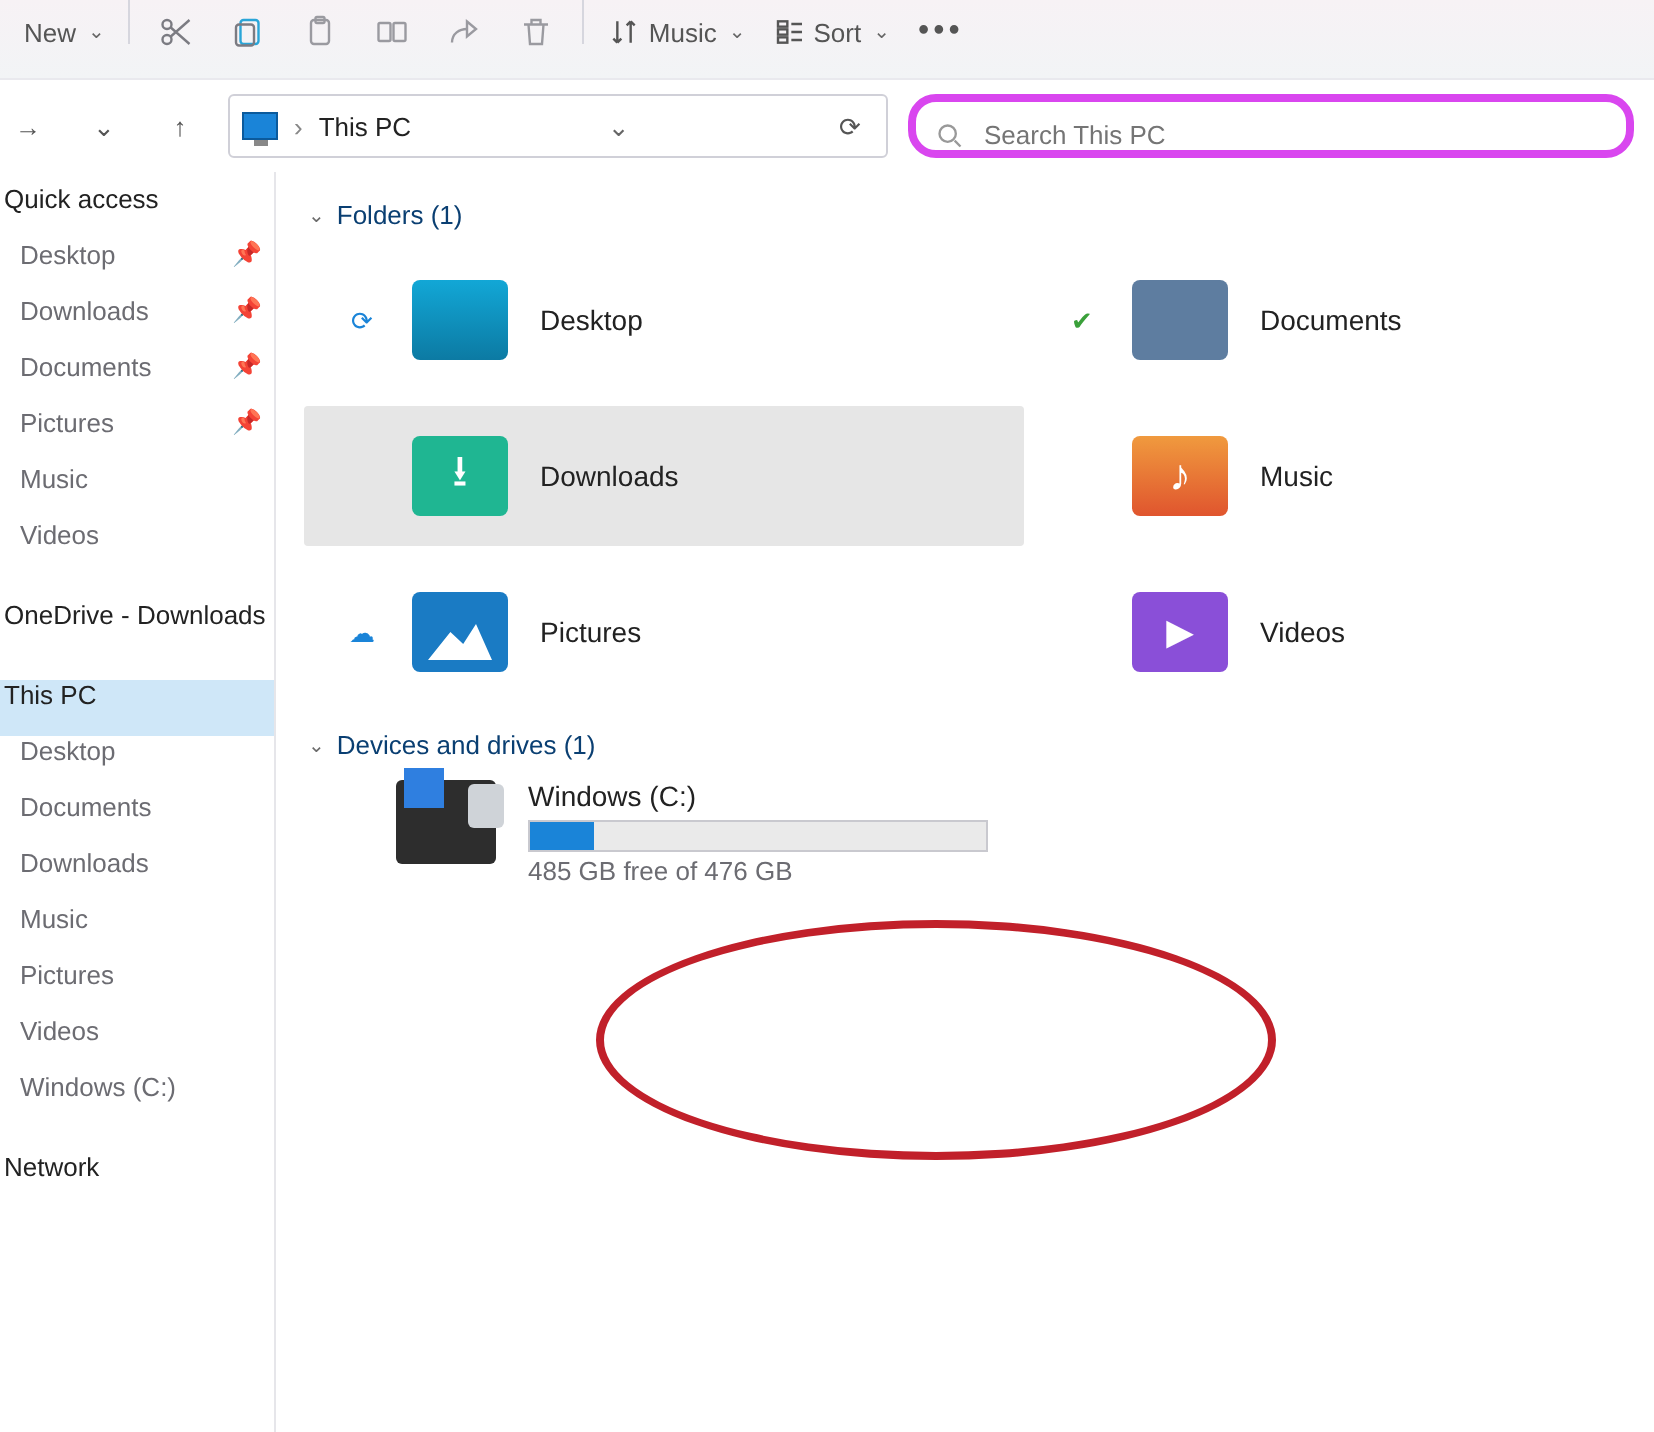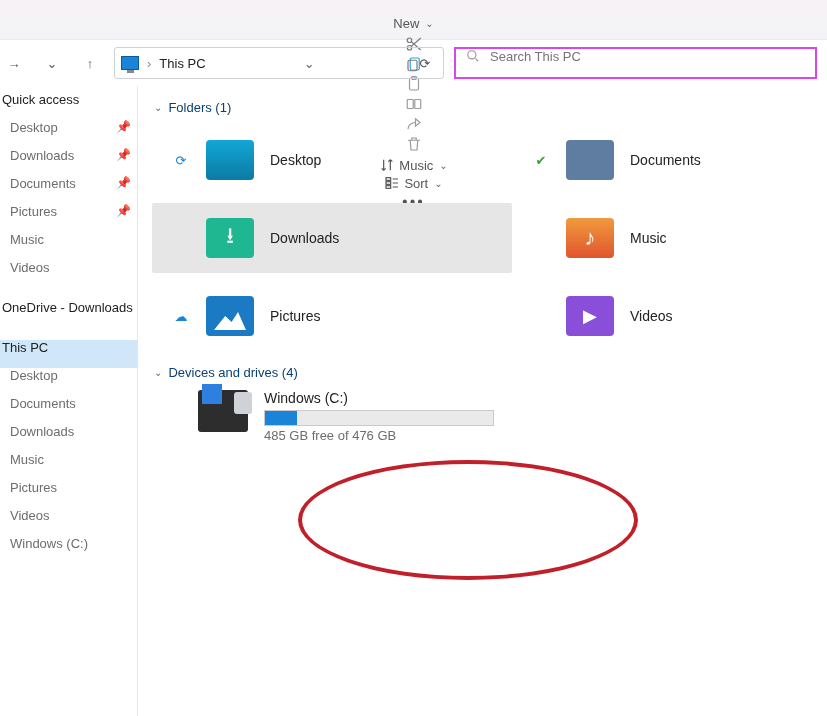--- a/index.html
+++ b/index.html
@@ -1,29 +1,29 @@
 <!DOCTYPE html>
 <html><head>
 <meta charset="utf-8">
 <style>
   * { box-sizing: border-box; margin: 0; padding: 0; }
   body { font-family: "Segoe UI", sans-serif; font-size: 13px; color: #222; width: 827px; height: 716px; background: #fff; overflow: hidden; }
   
-  .toolbar { height: 40px; background: linear-gradient(#f7f2f5,#f2f4f6); display:flex; align-items:center; padding:16px 6px; gap:2px; border-bottom:1px solid #e9e9ee;flex-direction:column;}
+  .toolbar { height: 40px; background: linear-gradient(#f7f2f5,#f2f4f6); display:flex; align-items:flex-start; padding:0 6px; gap:2px; border-bottom:1px solid #e9e9ee;}
   .tb-btn { height:32px; min-width:34px; display:flex; align-items:center; justify-content:center; gap:4px; padding:0 6px; border-radius:4px; color:#555; cursor:pointer;}
   .tb-sep { width:1px; height:22px; background:#d6d6de; margin:0 4px;}
   .chev { font-size:10px; color:#666; margin-left:2px;}
   
   .navrow { height:46px; display:flex; align-items:center; gap:10px; padding:0 10px 0 0;}
   .nav-btn { width:28px; height:28px; display:flex; align-items:center; justify-content:center; color:#555; cursor:pointer;}
   .addr { flex:0 0 330px; height:32px; border:1px solid #d0d0d8; border-radius:3px; display:flex; align-items:center; padding:0 6px; gap:8px;}
   .addr .sep { color:#888;}
   .refresh { margin-left:auto; color:#555; cursor:pointer; width:24px; text-align:center;}
   .addr .dd { color:#666; margin-left:auto; cursor:pointer; padding:0 4px;}
-  .search { flex:1; height:32px; border:2px solid #d946ef; border-radius:0; display:flex; align-items:flex-start; padding:0 10px; color:#888; gap:10px;}
+  .search { flex:1; height:32px; border:4px solid #d946ef; border-radius:14px; display:flex; align-items:flex-end; padding:0 10px; color:#888; gap:10px;}
   .search input { border:none; outline:none; flex:1; font-size:13px; color:#333;}
   
   .body { display:flex; height:calc(716px - 40px - 46px);}
   .sidebar { width:138px; border-right:1px solid #e6e6ea; padding-top:6px;}
   .side-item { height:28px; display:flex; align-items:flex-start; padding-left:2px; gap:6px; cursor:pointer;}
   .side-item.sub { padding-left:10px;}
   .side-item.active { background:#cfe7f8;}
   .pin { margin-left:auto; margin-right:6px; color:#9aa1a7; font-size:12px;}
   .side-sep { height:12px;}
   .main { flex:1; padding:10px 0 0 14px; position:relative; overflow:hidden;}
@@ -199,20 +199,23 @@
     <div class="side-item sub">
         <span>Pictures</span>
       </div>
     <div class="side-item sub">
         <span>Videos</span>
       </div>
     <div class="side-item sub">
         <span>Windows (C:)</span>
       </div>
     <div class="side-sep"></div>
+    <div class="side-item">
+        <span>Network</span>
+      </div>
   </div>
 
   <div class="main">
     <div class="section-hdr">
         <span class="chev">⌄</span>
         <span>Folders (1)</span>
       </div>
 
     <div class="grid">
       <div class="cell">
@@ -242,21 +245,21 @@
       </div>
       <div class="cell">
         <span class="status-ic"></span>
         <div class="ficon ic-videos"></div>
         <span class="fname">Videos</span>
       </div>
     </div>
 
     <div class="section-hdr" style="margin-top:14px;">
         <span class="chev">⌄</span>
-        <span>Devices and drives (4)</span>
+        <span>Devices and drives (1)</span>
       </div>
 
     <div class="drive">
       <div class="drive-ic"></div>
       <div class="drive-body">
         <div class="title">Windows (C:)</div>
         <div class="bar">
             <div class="fill" id="drive-fill" style="width: 14%;"></div>
           </div>
         <div class="sub">485 GB free of 476 GB</div>

